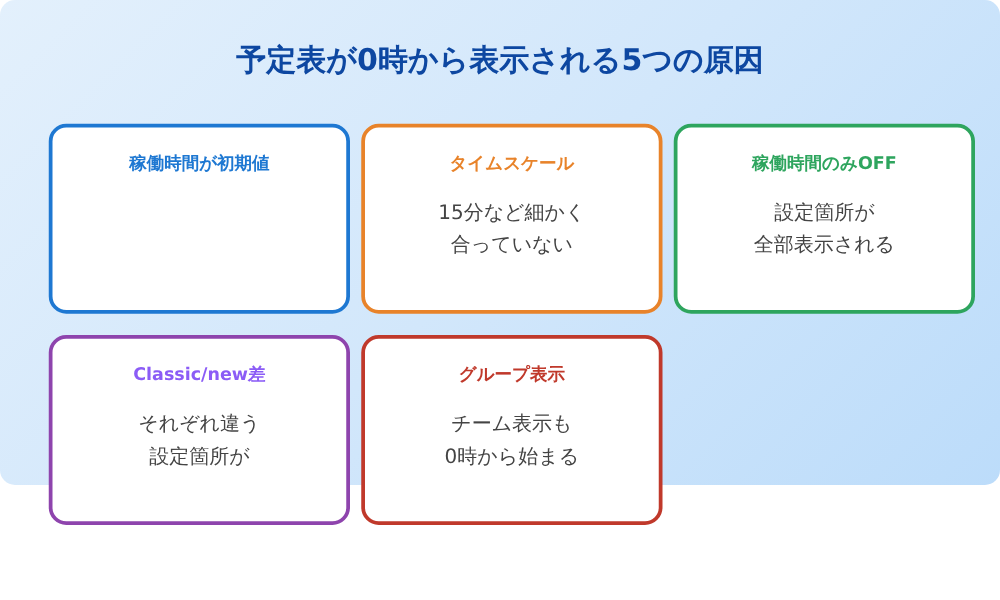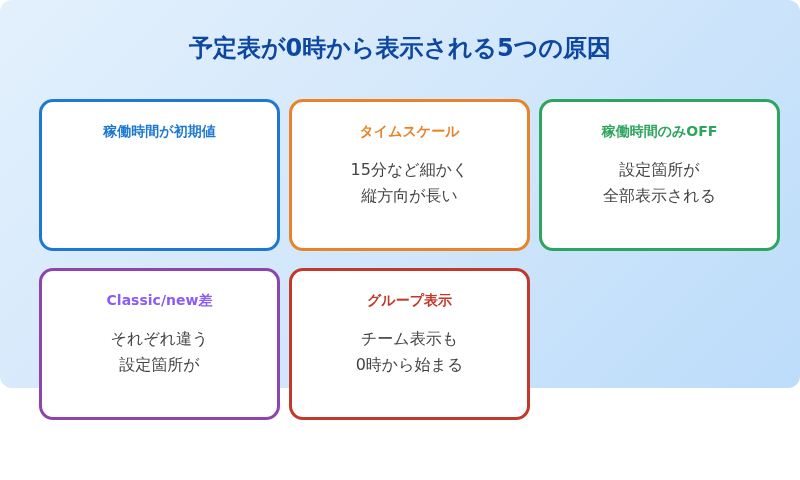--- a/index.html
+++ b/index.html
@@ -75,21 +75,21 @@
   <div class="main-title" style="color: rgb(13, 71, 161);">予定表が0時から表示される5つの原因</div>
 
   <div class="card" id="card-0" style="border-color: rgb(30, 120, 210);">
     <div class="card-title" style="color: rgb(30, 120, 210);">稼働時間が初期値</div>
   </div>
 
   <div class="card" id="card-1" style="border-color: rgb(232, 131, 42);">
     <div class="card-title" style="color: rgb(232, 131, 42);">タイムスケール</div>
     <div class="card-body">
       <span>15分など細かく</span>
-      <span>縦方向が長い</span>
+      <span>合っていない</span>
     </div>
   </div>
 
   <div class="card" id="card-2" style="border-color: rgb(46, 165, 94);">
     <div class="card-title" style="color: rgb(46, 165, 94);">稼働時間のみOFF</div>
     <div class="card-body">
       <span>設定箇所が</span>
       <span>全部表示される</span>
     </div>
   </div>

